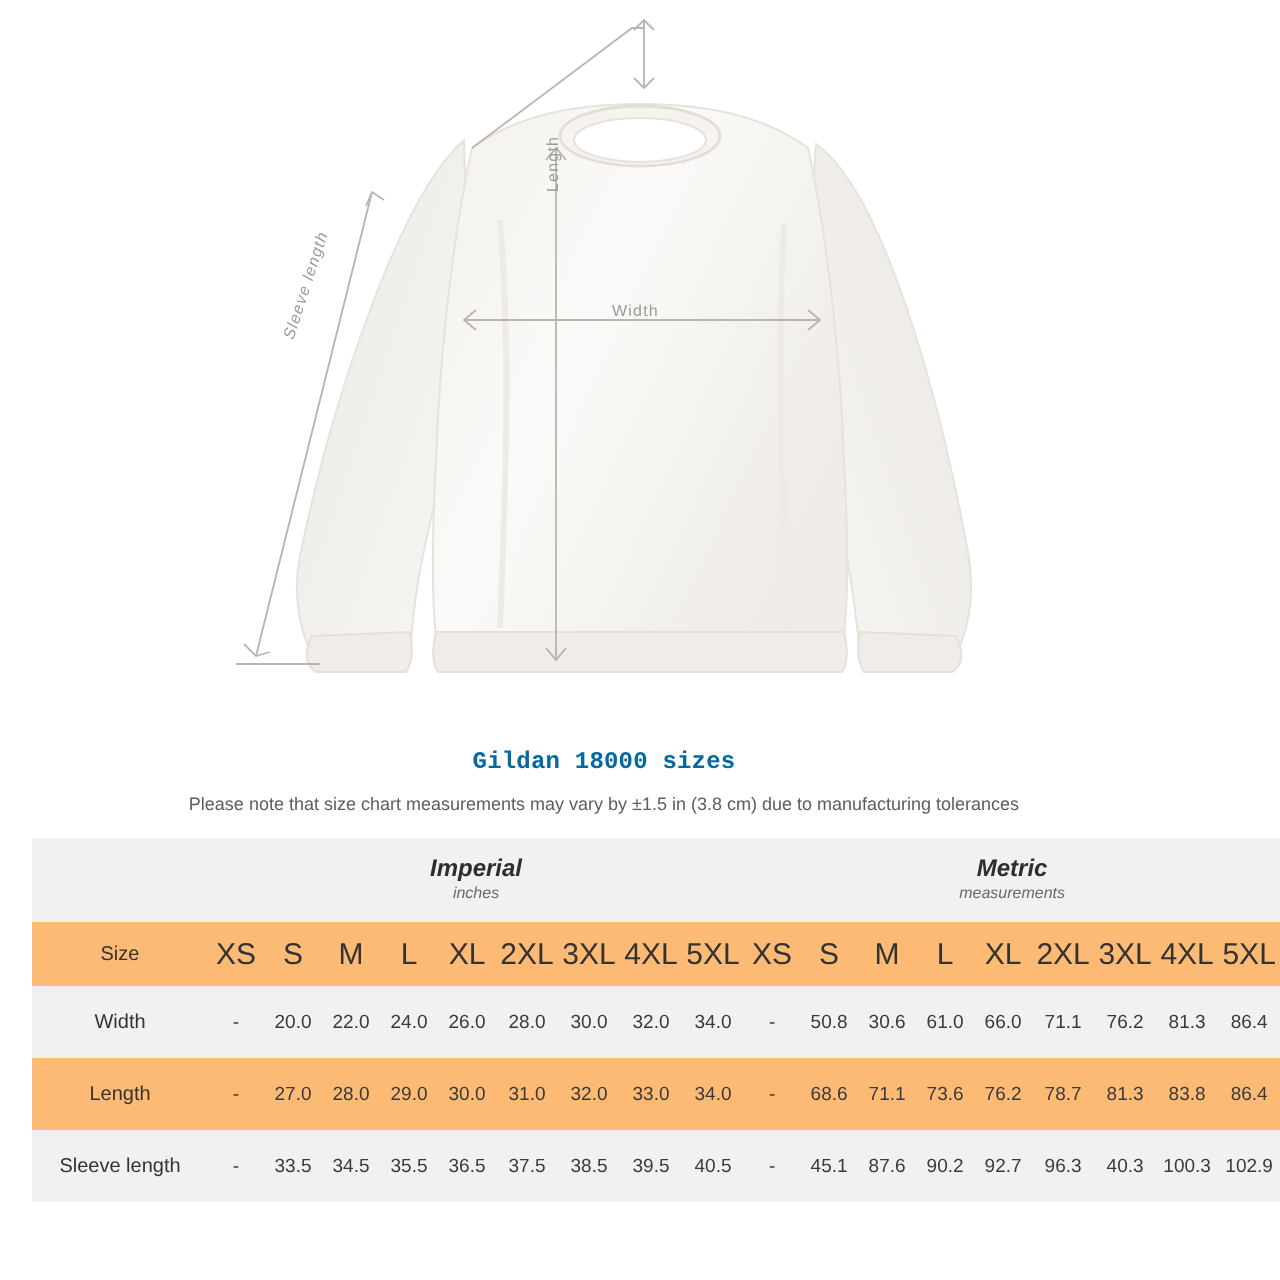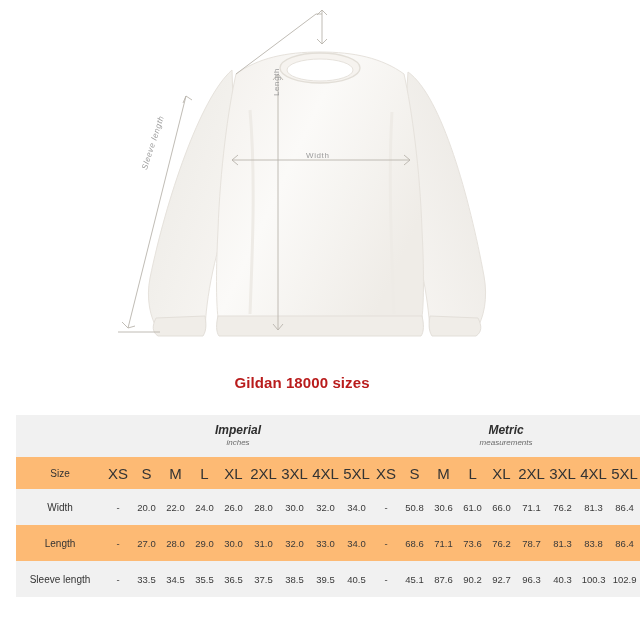--- a/index.html
+++ b/index.html
@@ -37,33 +37,34 @@
   .dim-sleeve {
     left: 140px; top: 168px;
     transform: rotate(-72deg);
     transform-origin: left top;
     font-style: italic;
   }
 
   
   .title-block { text-align: center; margin-top: 14px; }
   .chart-title {
-    font-size: 15px;
+    font-size: 12px;
     font-weight: bold;
-    color: #b91c1c;
+    color: #0369a1;
     letter-spacing: 0.1px;
+    font-family: Liberation Mono, monospace;
   }
   .chart-note {
     margin-top: 9px;
     font-size: 9px;
     color: #5d5d5d;
   }
 
   
-  .table-wrap { padding: 0 16px; margin-top: 24px; }
+  .table-wrap { padding: 0 16px; margin-top: 12px; }
   table.size-table {
     width: 608px;
     border-collapse: collapse;
     table-layout: fixed;
   }
   table.size-table td, table.size-table th {
     text-align: center;
     font-size: 9.5px;
     color: #3a3a3a;
     padding: 0;
@@ -159,20 +160,21 @@
       <path d="M118 332 L160 332" fill="none" stroke="#b9b4ad" stroke-width="0.9"></path>
     </svg>
 
     <div class="dim-label dim-width">Width</div>
     <div class="dim-label dim-length">Length</div>
     <div class="dim-label dim-sleeve">Sleeve length</div>
   </div>
 
   <div class="title-block">
     <div class="chart-title">Gildan 18000 sizes</div>
+    <div class="chart-note">Please note that size chart measurements may vary by ±1.5 in (3.8 cm) due to manufacturing tolerances</div>
   </div>
 
   <div class="table-wrap">
     <table class="size-table">
       <colgroup>
         <col style="width:88px">
         <col style="width:28px">
           <col style="width:29px">
           <col style="width:29px">
           <col style="width:29px">

